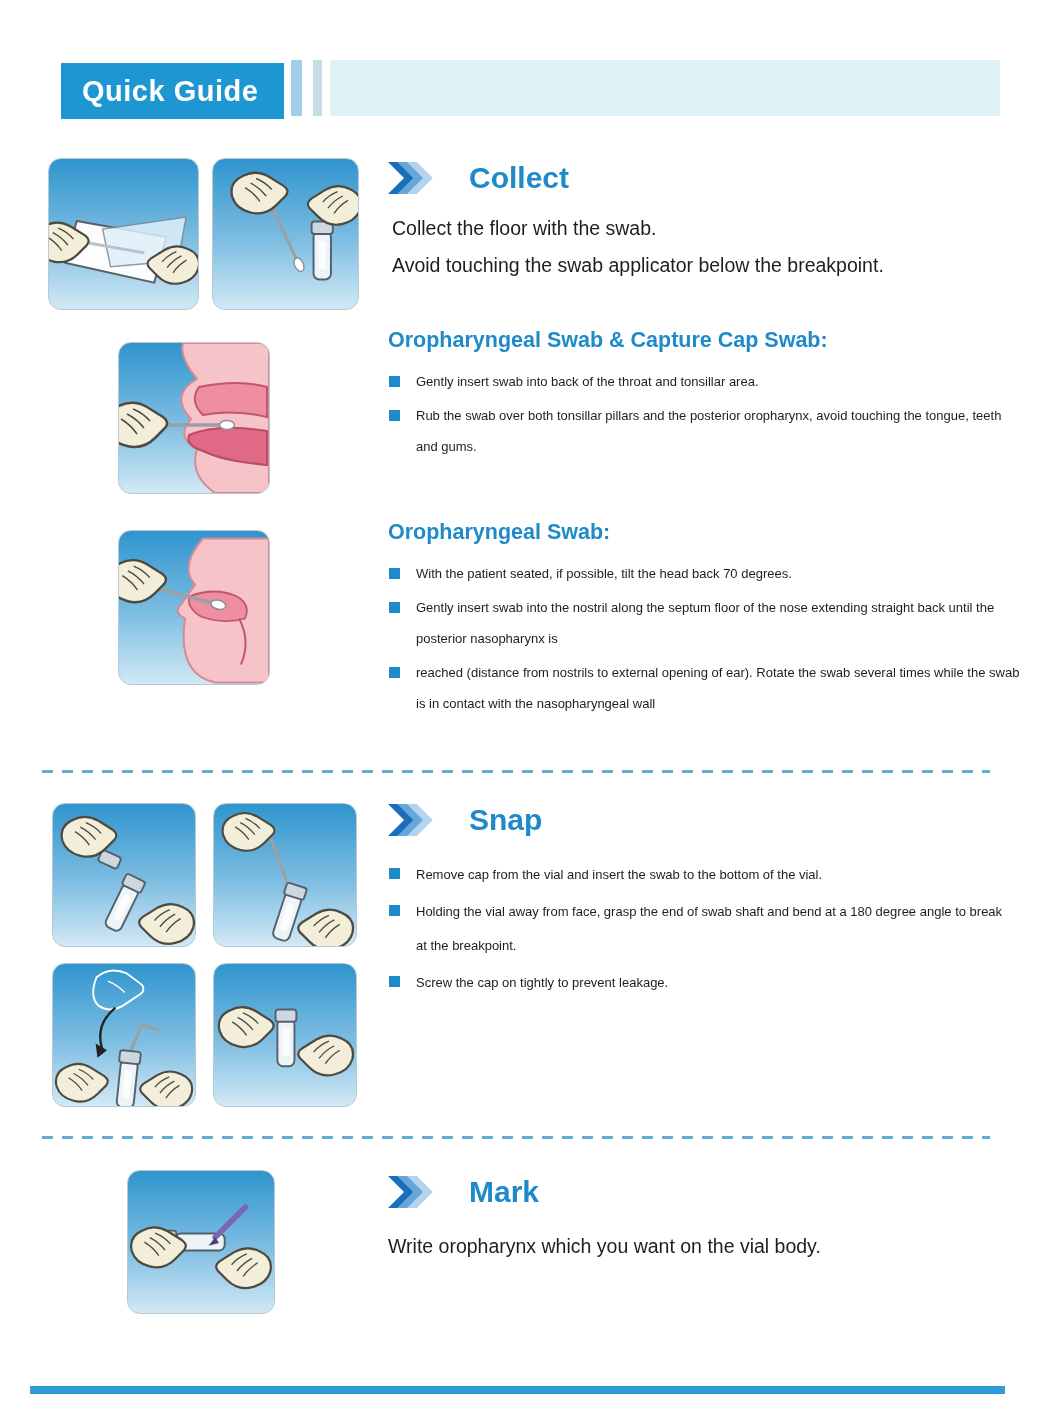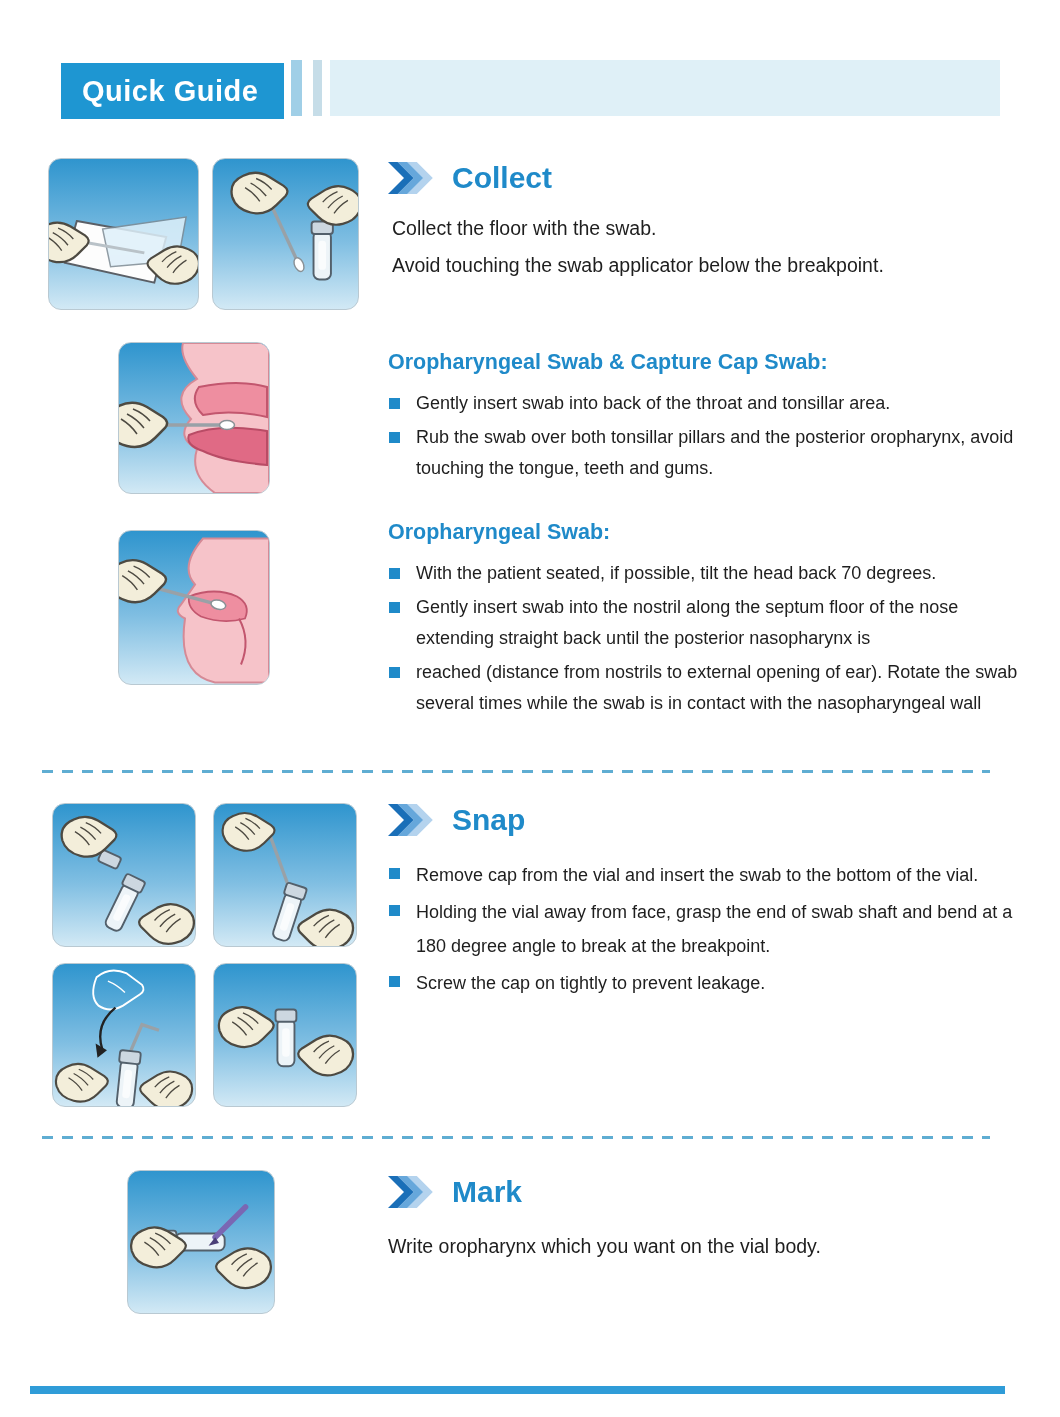--- a/index.html
+++ b/index.html
@@ -25,32 +25,32 @@
   .hbar1{left:291px;width:11px;background:#a0cfe7;}
   .hbar2{left:313px;width:9px;background:#c6dde8;}
   .hbar3{left:330px;width:670px;background:#dff0f7;}
   
   .panel{
     position:absolute;border-radius:13px;border:1px solid #b9c9d2;overflow:hidden;
     background:linear-gradient(180deg,var(--panel-top) 0%,var(--panel-mid) 55%,var(--panel-bot) 100%);
   }
   .panel svg{display:block;width:100%;height:100%;}
   
-  .sec-head{position:absolute;display:flex;align-items:center;gap:16px;}
+  .sec-head{position:absolute;display:flex;align-items:center;gap:33px;}
   .sec-title{font-size:30px;font-weight:bold;color:var(--blue);}
   .chev{width:48px;height:40px;flex:none;}
   
   .intro{position:absolute;width:620px;}
   .intro p{margin:0;font-size:19.5px;line-height:37px;}
   .sub-block{position:absolute;}
   .sub-block h3{margin:0 0 13px 0;font-size:21.5px;font-weight:bold;color:var(--blue);}
   ul.blist{list-style:none;margin:0;padding:0;}
   ul.blist li{display:flex;margin:0 0 3px 0;}
   .sq{width:11px;height:11px;background:var(--blue);flex:none;margin:10px 16px 0 1px;}
-  .btext{font-size:18px;line-height:31px;}
+  .btext{font-size:13px;line-height:31px;}
   .snap-list .btext{line-height:34px;}
   .mark-text{position:absolute;width:620px;margin:0;font-size:19.5px;line-height:37px;}
   
   .dashes{
     position:absolute;height:3px;
     background:repeating-linear-gradient(90deg,#5fadd2 0 11px,transparent 11px 20px);
   }
   .bottom-bar{position:absolute;left:30px;top:1386px;width:975px;height:8px;background:#2f9cd8;}
   .defs-svg{position:absolute;width:0;height:0;overflow:hidden;}
 </style>
@@ -122,21 +122,21 @@
 
   <div class="panel" style="left:118px;top:342px;width:152px;height:152px;">
     <svg viewBox="0 0 150 150">
       <path d="M64 0 L150 0 L150 150 L96 150 Q70 132 78 106 Q56 94 72 76 Q50 52 78 36 Q60 14 64 0 Z" fill="#f6c3c9" stroke="#d58a96" stroke-width="2"></path>
       <path d="M80 44 Q120 36 148 44 L148 74 Q112 66 84 72 Q70 58 80 44 Z" fill="#ee8ea0" stroke="#c2566e" stroke-width="2"></path>
       <path d="M70 92 Q100 80 148 88 L148 122 Q104 118 84 108 Q66 102 70 92 Z" fill="#e06a85" stroke="#b94c66" stroke-width="2"></path>
       <use href="#swab" transform="translate(30,82) rotate(-90)"></use>
       <use href="#hand" transform="translate(-14,58)"></use>
     </svg>
   </div>
-  <div class="sub-block" style="left:388px;top:350px;width:630px;">
+  <div class="sub-block" style="left:388px;top:328px;width:630px;">
     <h3>Oropharyngeal Swab &amp; Capture Cap Swab:</h3>
     <ul class="blist">
       <li>
         <span class="sq"></span>
         <span class="btext">Gently insert swab into back of the throat and tonsillar area.</span>
       </li>
       <li>
         <span class="sq"></span>
         <span class="btext">Rub the swab over both tonsillar pillars and the posterior oropharynx, avoid touching the tongue, teeth and gums.</span>
       </li>

